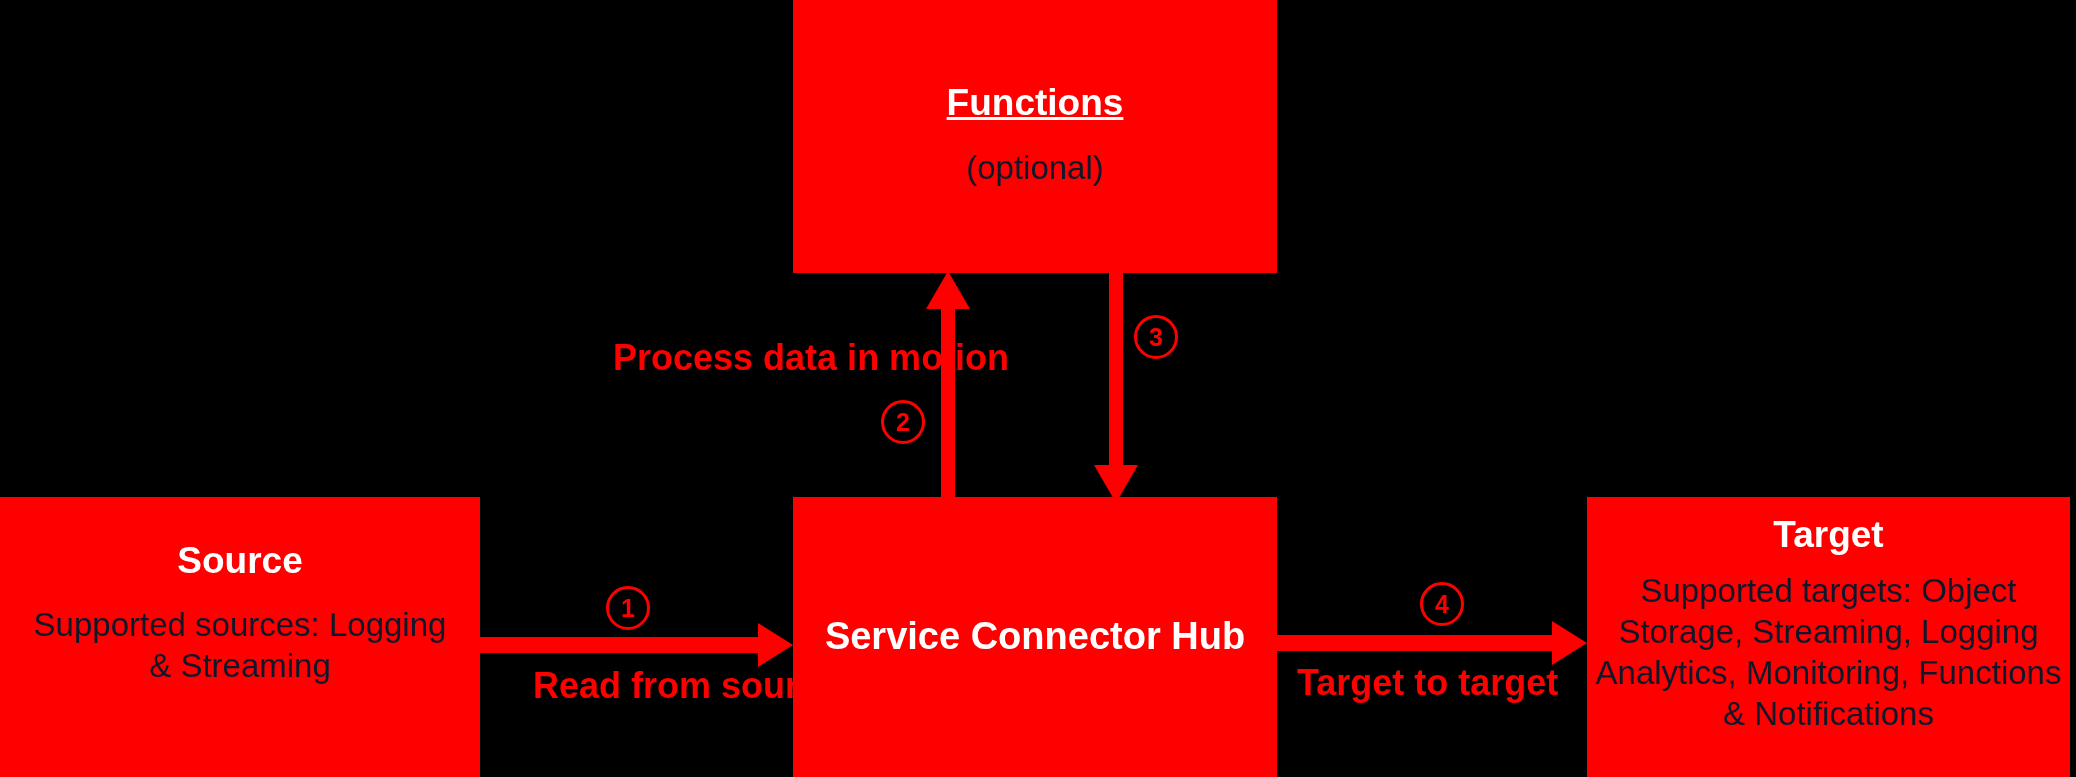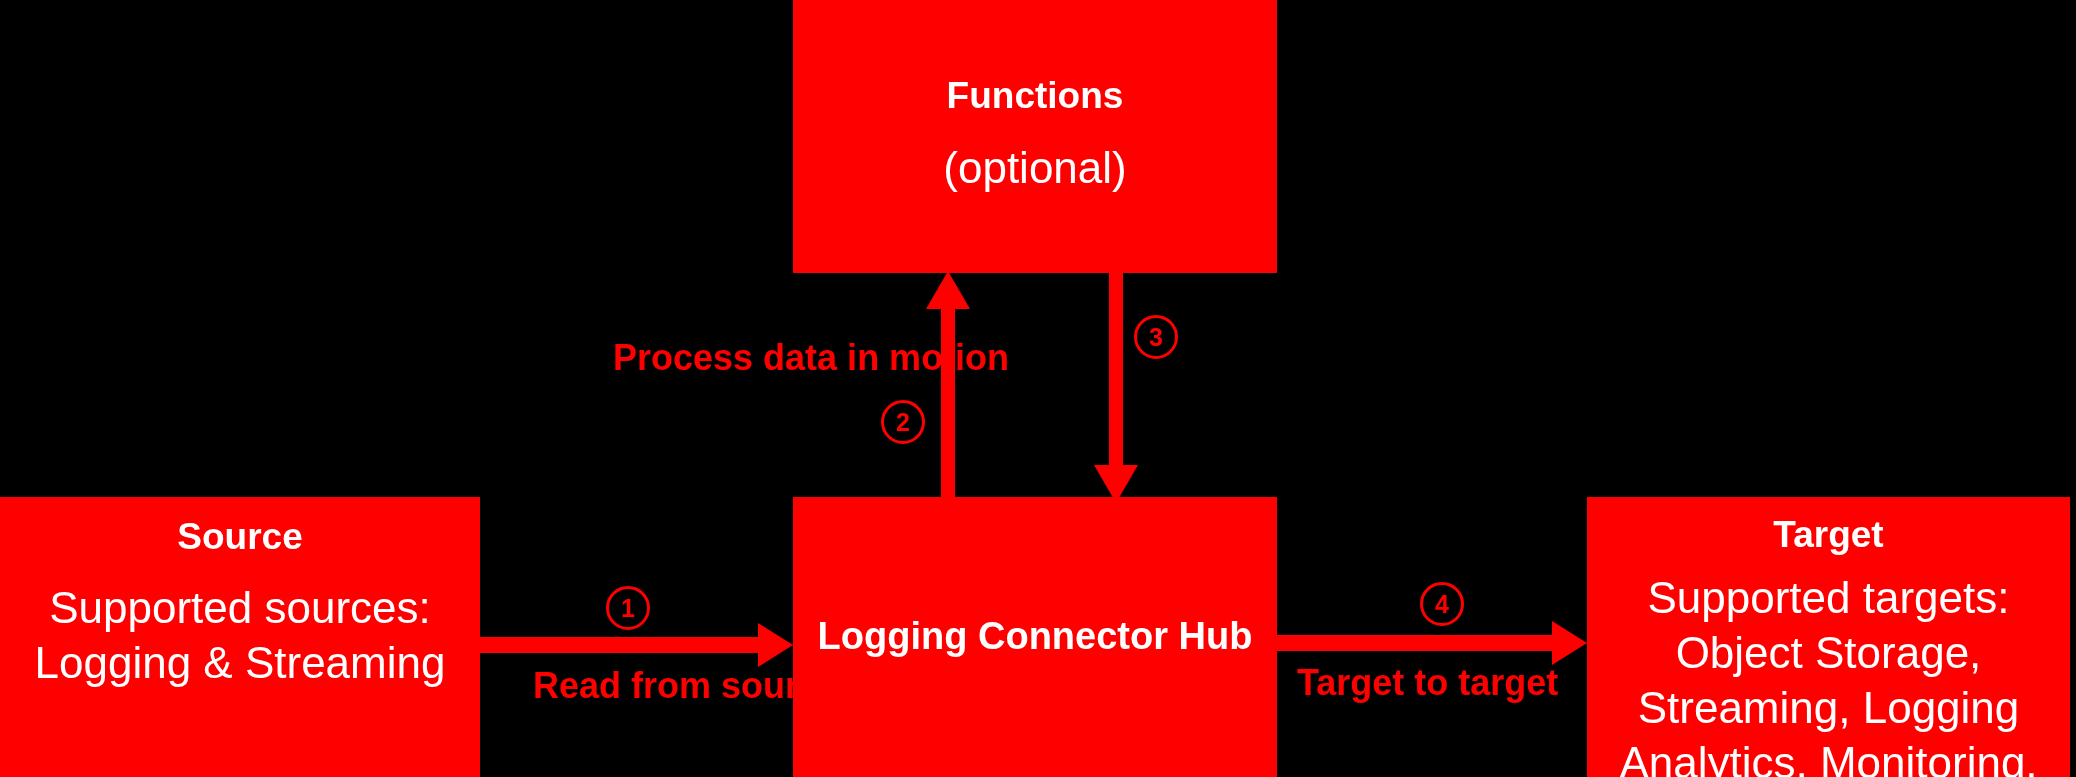--- a/index.html
+++ b/index.html
@@ -27,44 +27,44 @@
     box-sizing: border-box;
   }
   .box-title {
     font-weight: bold;
     font-size: 37px;
     line-height: 1.1;
     color: #FFFFFF;
     white-space: nowrap;
   }
   .box-sub {
-    font-size: 44px;
+    font-size: 33px;
     line-height: 1.25;
-    color: #ffffff;
+    color: #0f172a;
     font-weight: normal;
   }
 
   
   #functions-box {
     left: 793px;
     top: -2px;
     width: 484px;
     height: 275px;
     justify-content: center;
   }
-  #functions-box .box-title { margin-bottom: 24px; }
+  #functions-box .box-title { margin-bottom: 24px; text-decoration: underline; }
 
   
   #source-box {
     left: 0px;
     top: 497px;
     width: 480px;
     height: 280px;
     justify-content: flex-start;
-    padding-top: 20px;
+    padding-top: 44px;
   }
   #source-box .box-title { margin-bottom: 22px; }
   #source-box .box-sub { width: 430px; }
 
   
   #hub-box {
     left: 793px;
     top: 497px;
     width: 484px;
     height: 280px;
@@ -127,21 +127,21 @@
     <div class="box-title">Functions</div>
     <div class="box-sub">(optional)</div>
   </div>
 
   <div class="box" id="source-box">
     <div class="box-title">Source</div>
     <div class="box-sub">Supported sources: Logging &amp; Streaming</div>
   </div>
 
   <div class="box" id="hub-box">
-    <div class="box-title">Logging Connector Hub</div>
+    <div class="box-title">Service Connector Hub</div>
   </div>
 
   <div class="box" id="target-box">
     <div class="box-title">Target</div>
     <div class="box-sub">Supported targets: Object Storage, Streaming, Logging Analytics, Monitoring, Functions &amp; Notifications</div>
   </div>
 
   <svg class="arrow-svg" style="left:480px; top:615px;" width="315" height="60" viewBox="0 0 315 60">
     <polygon points="0,22 278,22 278,8 313,30 278,52 278,38 0,38" fill="#FF0000"></polygon>
   </svg>

